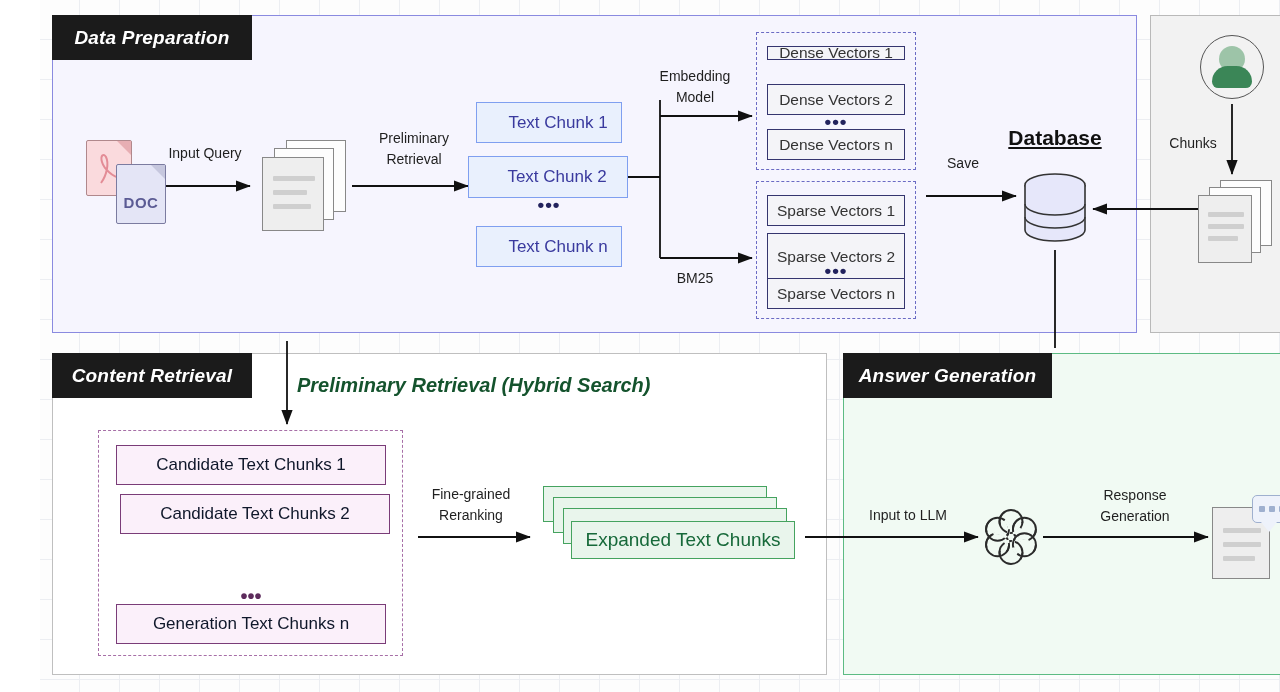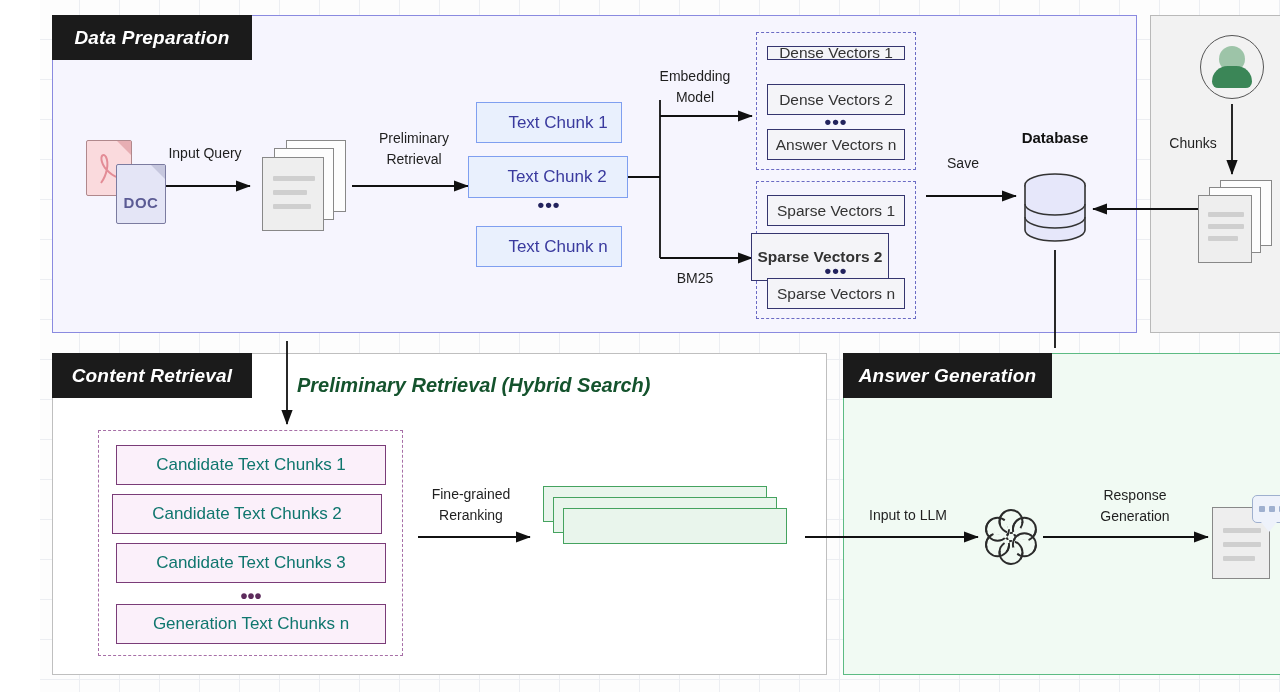--- a/index.html
+++ b/index.html
@@ -39,21 +39,21 @@
     letter-spacing:.2px;box-sizing:border-box;padding:0 14px;
     height:45px;
   }
   .t-prep{left:12px;top:15px;width:200px;}
   .t-retr{left:12px;top:353px;width:200px;}
   .t-ans{left:803px;top:353px;width:209px;}
 
   
   .lbl{position:absolute;font-size:14px;color:#1f1f1f;
     text-align:center;line-height:21px;white-space:pre-line;}
-  .lbl-big{font-size:15px;font-weight:bold;color:#111;}
+  .lbl-big{font-size:21px;font-weight:bold;color:#111;text-decoration:underline;}
   .hybrid-title{position:absolute;font-size:20px;font-style:italic;
     font-weight:bold;color:#14532d;white-space:nowrap;}
 
   
   svg.ov{position:absolute;left:0;top:0;width:1280px;height:692px;
     pointer-events:none;}
 
   
   .chunk{position:absolute;box-sizing:border-box;
     background:#e9f0fd;border:1.4px solid #7f9ff0;
@@ -68,21 +68,21 @@
   .vbox{position:absolute;box-sizing:border-box;
     background:#f4f4f8;border:1.6px solid #35356f;
     color:#333;font-size:15.5px;
     display:flex;align-items:center;justify-content:center;}
 
   
   .cgroup{position:absolute;box-sizing:border-box;
     border:1.6px dashed #a76fa7;background:transparent;}
   .cbox{position:absolute;box-sizing:border-box;
     background:#fbf0fa;border:1.6px solid #7a3c78;
-    color:#0f766e;font-size:17px;
+    color:#0f172a;font-size:17px;
     display:flex;align-items:center;justify-content:center;}
   .cdots{position:absolute;color:#5d2b5c;font-size:20px;font-weight:bold;}
 
   
   .ebox{position:absolute;box-sizing:border-box;
     background:#e9f5ec;border:1.6px solid #45a35f;}
   .ebox-top{display:flex;align-items:center;justify-content:center;
     color:#17693a;font-size:19px;}
 
   
@@ -202,25 +202,25 @@
   <div class="chunk" style="left:436px;top:226px;width:146px;height:41px;">Text Chunk n</div>
 
   <div class="lbl" style="left:600px;top:66px;width:110px;">Embedding
 Model</div>
   <div class="lbl" style="left:600px;top:268px;width:110px;">BM25</div>
 
   <div class="vgroup" style="left:716px;top:32px;width:160px;height:138px;"></div>
   <div class="vbox" style="left:727px;top:46px;width:138px;height:14px;">Dense Vectors 1</div>
   <div class="vbox" style="left:727px;top:84px;width:138px;height:31px;">Dense Vectors 2</div>
   <div class="dots" style="left:727px;top:117px;width:138px;">•••</div>
-  <div class="vbox" style="left:727px;top:129px;width:138px;height:31px;">Answer Vectors n</div>
+  <div class="vbox" style="left:727px;top:129px;width:138px;height:31px;">Dense Vectors n</div>
 
   <div class="vgroup" style="left:716px;top:181px;width:160px;height:138px;"></div>
   <div class="vbox" style="left:727px;top:195px;width:138px;height:31px;">Sparse Vectors 1</div>
-  <div class="vbox" style="left:711px;top:233px;width:138px;height:48px;font-weight:bold;">Sparse Vectors 2</div>
+  <div class="vbox" style="left:727px;top:233px;width:138px;height:48px;">Sparse Vectors 2</div>
   <div class="dots" style="left:727px;top:266px;width:138px;">•••</div>
   <div class="vbox" style="left:727px;top:278px;width:138px;height:31px;">Sparse Vectors n</div>
 
   <div class="lbl" style="left:885px;top:153px;width:76px;">Save</div>
 
   <div class="lbl lbl-big" style="left:940px;top:127px;width:150px;">Database</div>
 
   <svg class="abs" style="left:982px;top:172px;" width="66" height="78">
     <ellipse cx="33" cy="13" rx="30" ry="11" fill="#e6e7fa" stroke="#333" stroke-width="1.6"></ellipse>
     <path d="M3,13 L3,58 A30,11 0 0 0 63,58 L63,13" fill="#e6e7fa" stroke="#333" stroke-width="1.6"></path>
@@ -241,31 +241,31 @@
       <div class="line" style="left:9px;top:16px;width:36px;"></div>
       <div class="line" style="left:9px;top:28px;width:36px;"></div>
       <div class="line" style="left:9px;top:40px;width:30px;"></div>
     </div>
   </div>
 
   <div class="hybrid-title" style="left:257px;top:374px;">Preliminary Retrieval (Hybrid Search)</div>
 
   <div class="cgroup" style="left:58px;top:430px;width:305px;height:226px;"></div>
   <div class="cbox" style="left:76px;top:445px;width:270px;height:40px;">Candidate Text Chunks 1</div>
-  <div class="cbox" style="left:72px;top:494px;width:270px;height:40px;">Candidate Text Chunks 2</div>
-  <div class="cbox" style="left:76px;top:543px;width:270px;height:40px;">Candidate Text Chunks 3</div>
+  <div class="cbox" style="left:80px;top:494px;width:270px;height:40px;">Candidate Text Chunks 2</div>
   <div class="cdots" style="left:76px;top:585px;width:270px;text-align:center;">•••</div>
   <div class="cbox" style="left:76px;top:604px;width:270px;height:40px;">Generation Text Chunks n</div>
 
   <div class="lbl" style="left:372px;top:484px;width:118px;">Fine-grained
 Reranking</div>
 
   <div class="ebox" style="left:503px;top:486px;width:224px;height:36px;"></div>
   <div class="ebox" style="left:513px;top:497px;width:224px;height:36px;"></div>
   <div class="ebox" style="left:523px;top:508px;width:224px;height:36px;"></div>
+  <div class="ebox ebox-top" style="left:531px;top:521px;width:224px;height:38px;">Expanded Text Chunks</div>
 
   <div class="lbl" style="left:808px;top:505px;width:120px;">Input to LLM</div>
 
   <svg class="abs" style="left:938px;top:503px;" width="66" height="68">
       <g fill="none" stroke="#2b2b2b" stroke-width="1.9">
         <circle cx="33.00" cy="18.50" r="11.50"></circle>
         <circle cx="46.42" cy="26.25" r="11.50"></circle>
         <circle cx="46.42" cy="41.75" r="11.50"></circle>
         <circle cx="33.00" cy="49.50" r="11.50"></circle>
         <circle cx="19.58" cy="41.75" r="11.50"></circle>

